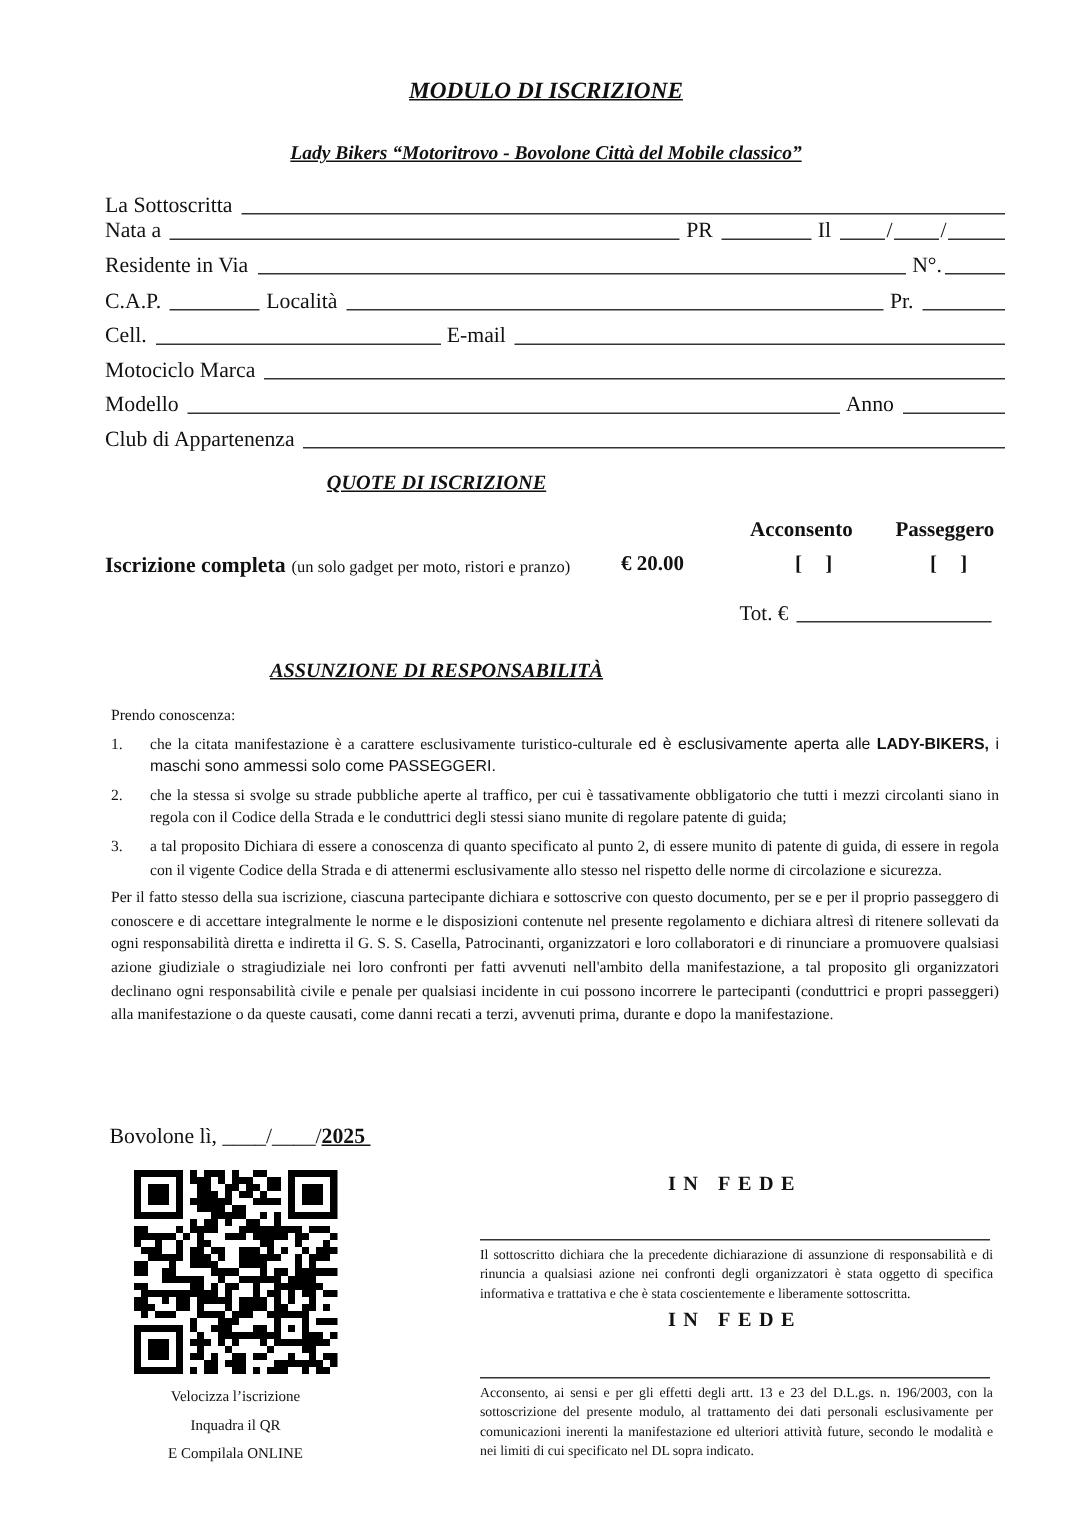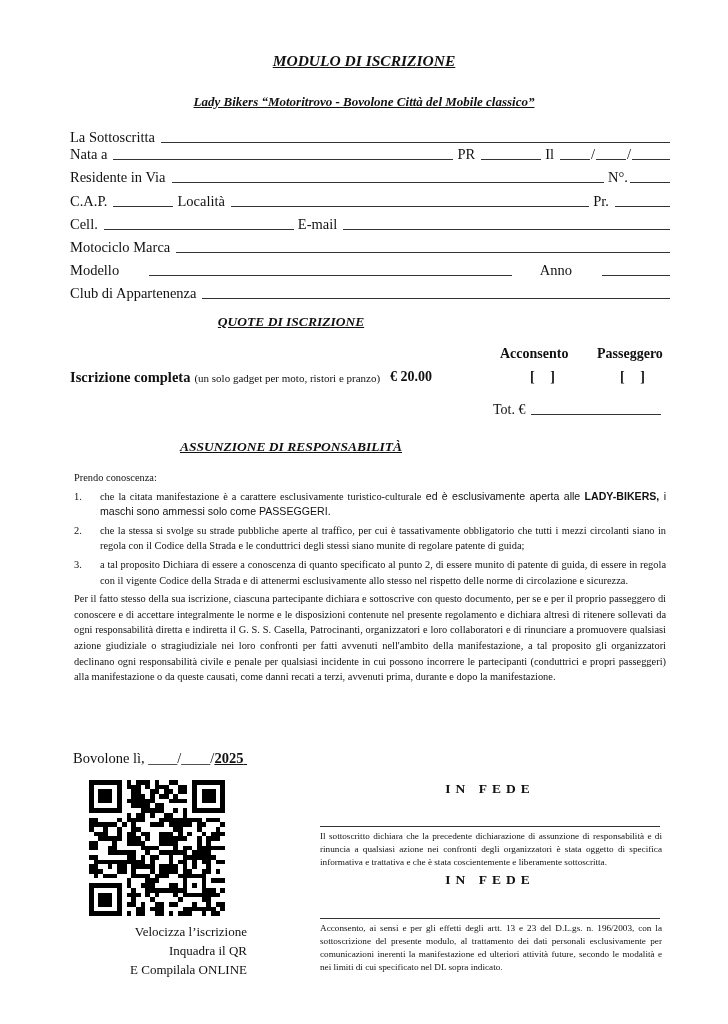--- a/index.html
+++ b/index.html
@@ -37,21 +37,21 @@
     .body-text { font-size: 10.4px; line-height: 15.6px; text-align: justify; }
     .list-item { display: flex; }
     .list-num { width: 26px; flex: none; }
     .list-txt { flex: 1; text-align: justify; }
     .sans { font-family: "Liberation Sans", "DejaVu Sans", sans-serif; font-size: 10.6px; }
     .place-date { font-size: 14.5px; }
     .place-date .u { text-decoration: underline; }
     .infede { font-size: 13.5px; font-weight: bold; letter-spacing: 5px; text-align: center; }
     .sig-line { border-top: 1px solid #333; }
     .small-text { font-size: 9.2px; line-height: 13px; text-align: justify; }
-    .qr-caption { font-size: 13px; line-height: 19px; text-align: right; }
+    .qr-caption { font-size: 10px; line-height: 19px; text-align: center; }
   </style>
 </head>
 <body>
 
 <div class="abs title">MODULO DI ISCRIZIONE</div>
 <div class="abs subtitle">Lady Bikers “Motoritrovo - Bovolone Città del Mobile classico”</div>
 
 <div class="abs row" style="top:126px;">
   <span class="lbl">La Sottoscritta</span>
   <span class="line flex1"></span>
@@ -91,41 +91,41 @@
   <span class="line" style="width:190px;"></span>
   <span class="lbl mid">E-mail</span>
   <span class="line flex1"></span>
 </div>
 
 <div class="abs row" style="top:236px;">
   <span class="lbl">Motociclo Marca</span>
   <span class="line flex1"></span>
 </div>
 
-<div class="abs row" style="top:259px;gap:24px;">
+<div class="abs row" style="top:259px;">
   <span class="lbl">Modello</span>
   <span class="line flex1"></span>
   <span class="lbl mid">Anno</span>
   <span class="line" style="width:68px;"></span>
 </div>
 
 <div class="abs row" style="top:282px;">
   <span class="lbl">Club di Appartenenza</span>
   <span class="line flex1"></span>
 </div>
 
 <div class="abs sec-title" style="top:314px;">QUOTE DI ISCRIZIONE</div>
 <div class="abs fee-head" style="top:346px; left:500px;">Acconsento</div>
 <div class="abs fee-head" style="top:346px; left:597px;">Passeggero</div>
 
 <div class="abs" style="top:368px; left:70px; white-space:nowrap;">
   <span class="fee-label">Iscrizione completa</span>
   <span class="fee-note">(un solo gadget per moto, ristori e pranzo)</span>
 </div>
-<div class="abs fee-price" style="top:369px; left:390px;font-family:Liberation Serif, serif;">€ 20.00</div>
+<div class="abs fee-price" style="top:369px; left:414px;font-family:Liberation Serif, serif;">€ 20.00</div>
 <div class="abs check" style="top:369px; left:530px;">[ ]</div>
 <div class="abs check" style="top:369px; left:620px;">[ ]</div>
 
 <div class="abs" style="top:402px; left:493px; width:168px; display:flex; align-items:flex-end; font-size:14px;">
   <span style="padding-right:6px;">Tot. €</span>
   <span class="line flex1"></span>
 </div>
 
 <div class="abs sec-title" style="top:439px;">ASSUNZIONE DI RESPONSABILITÀ</div>
 

